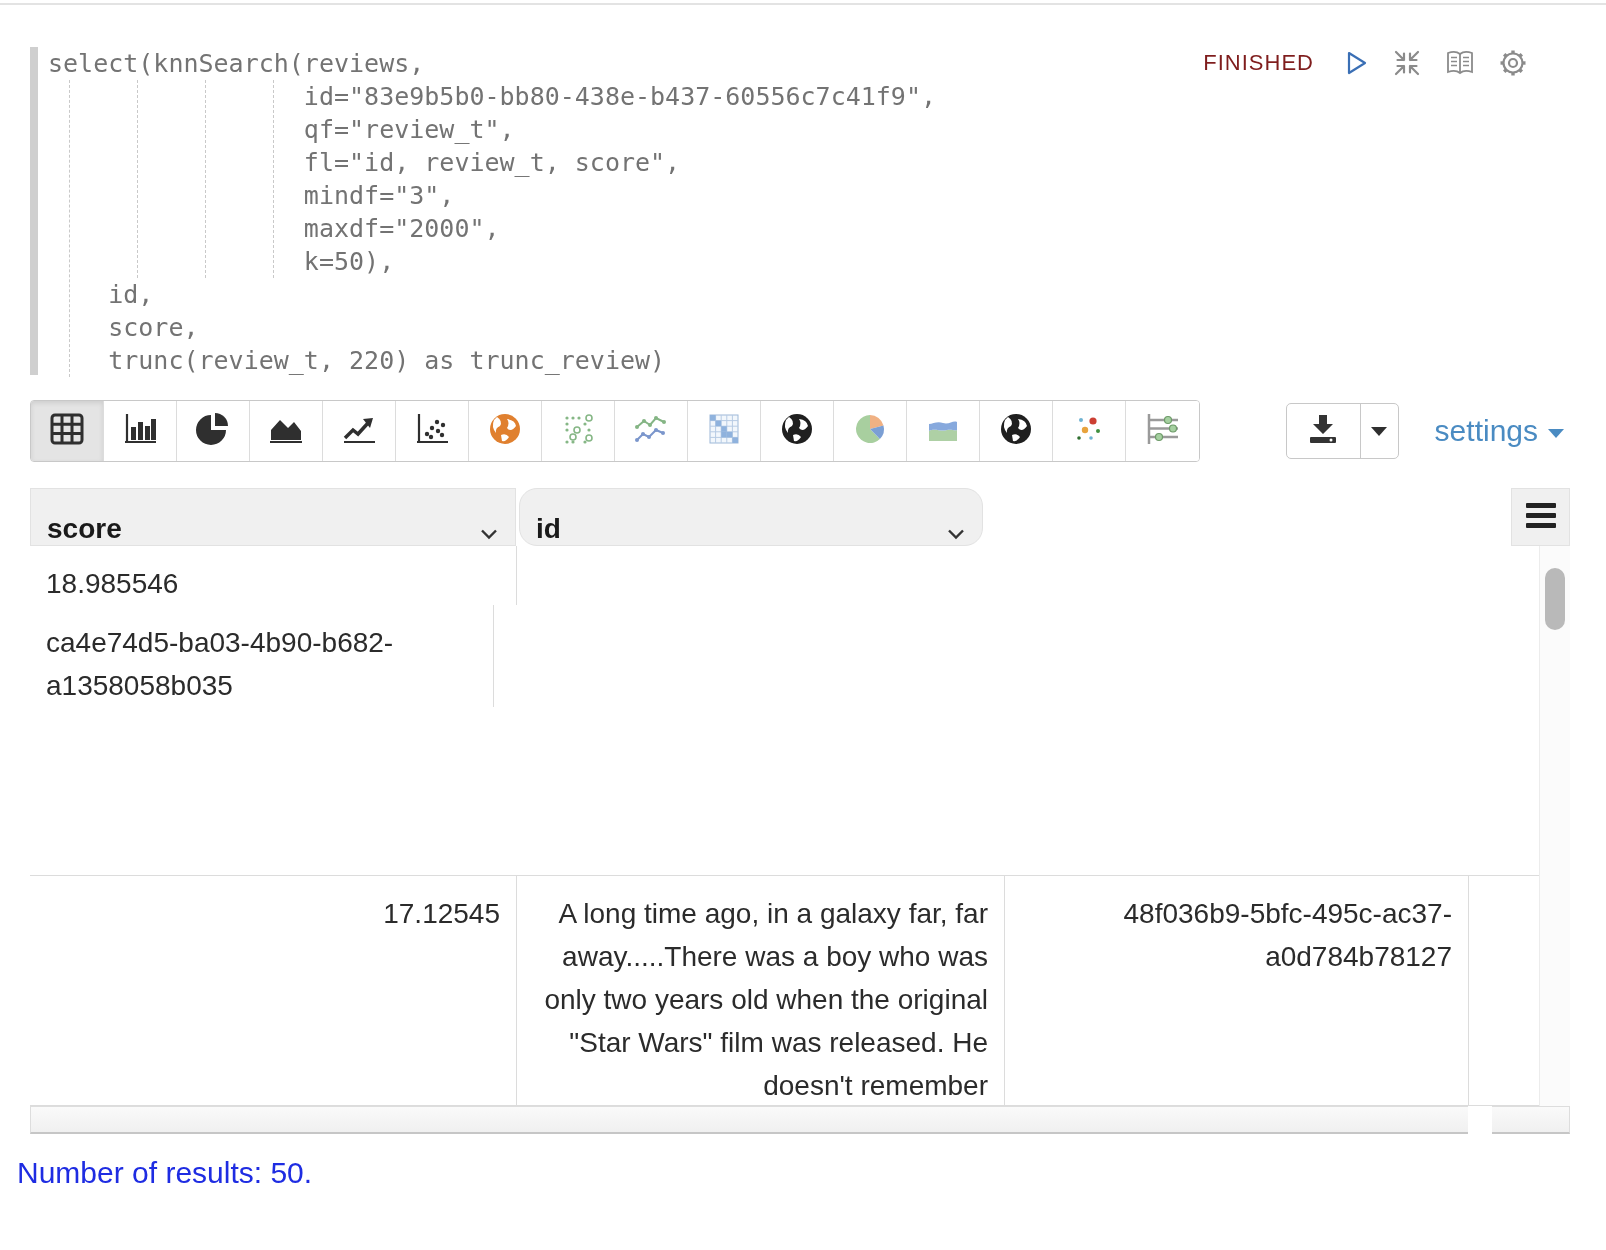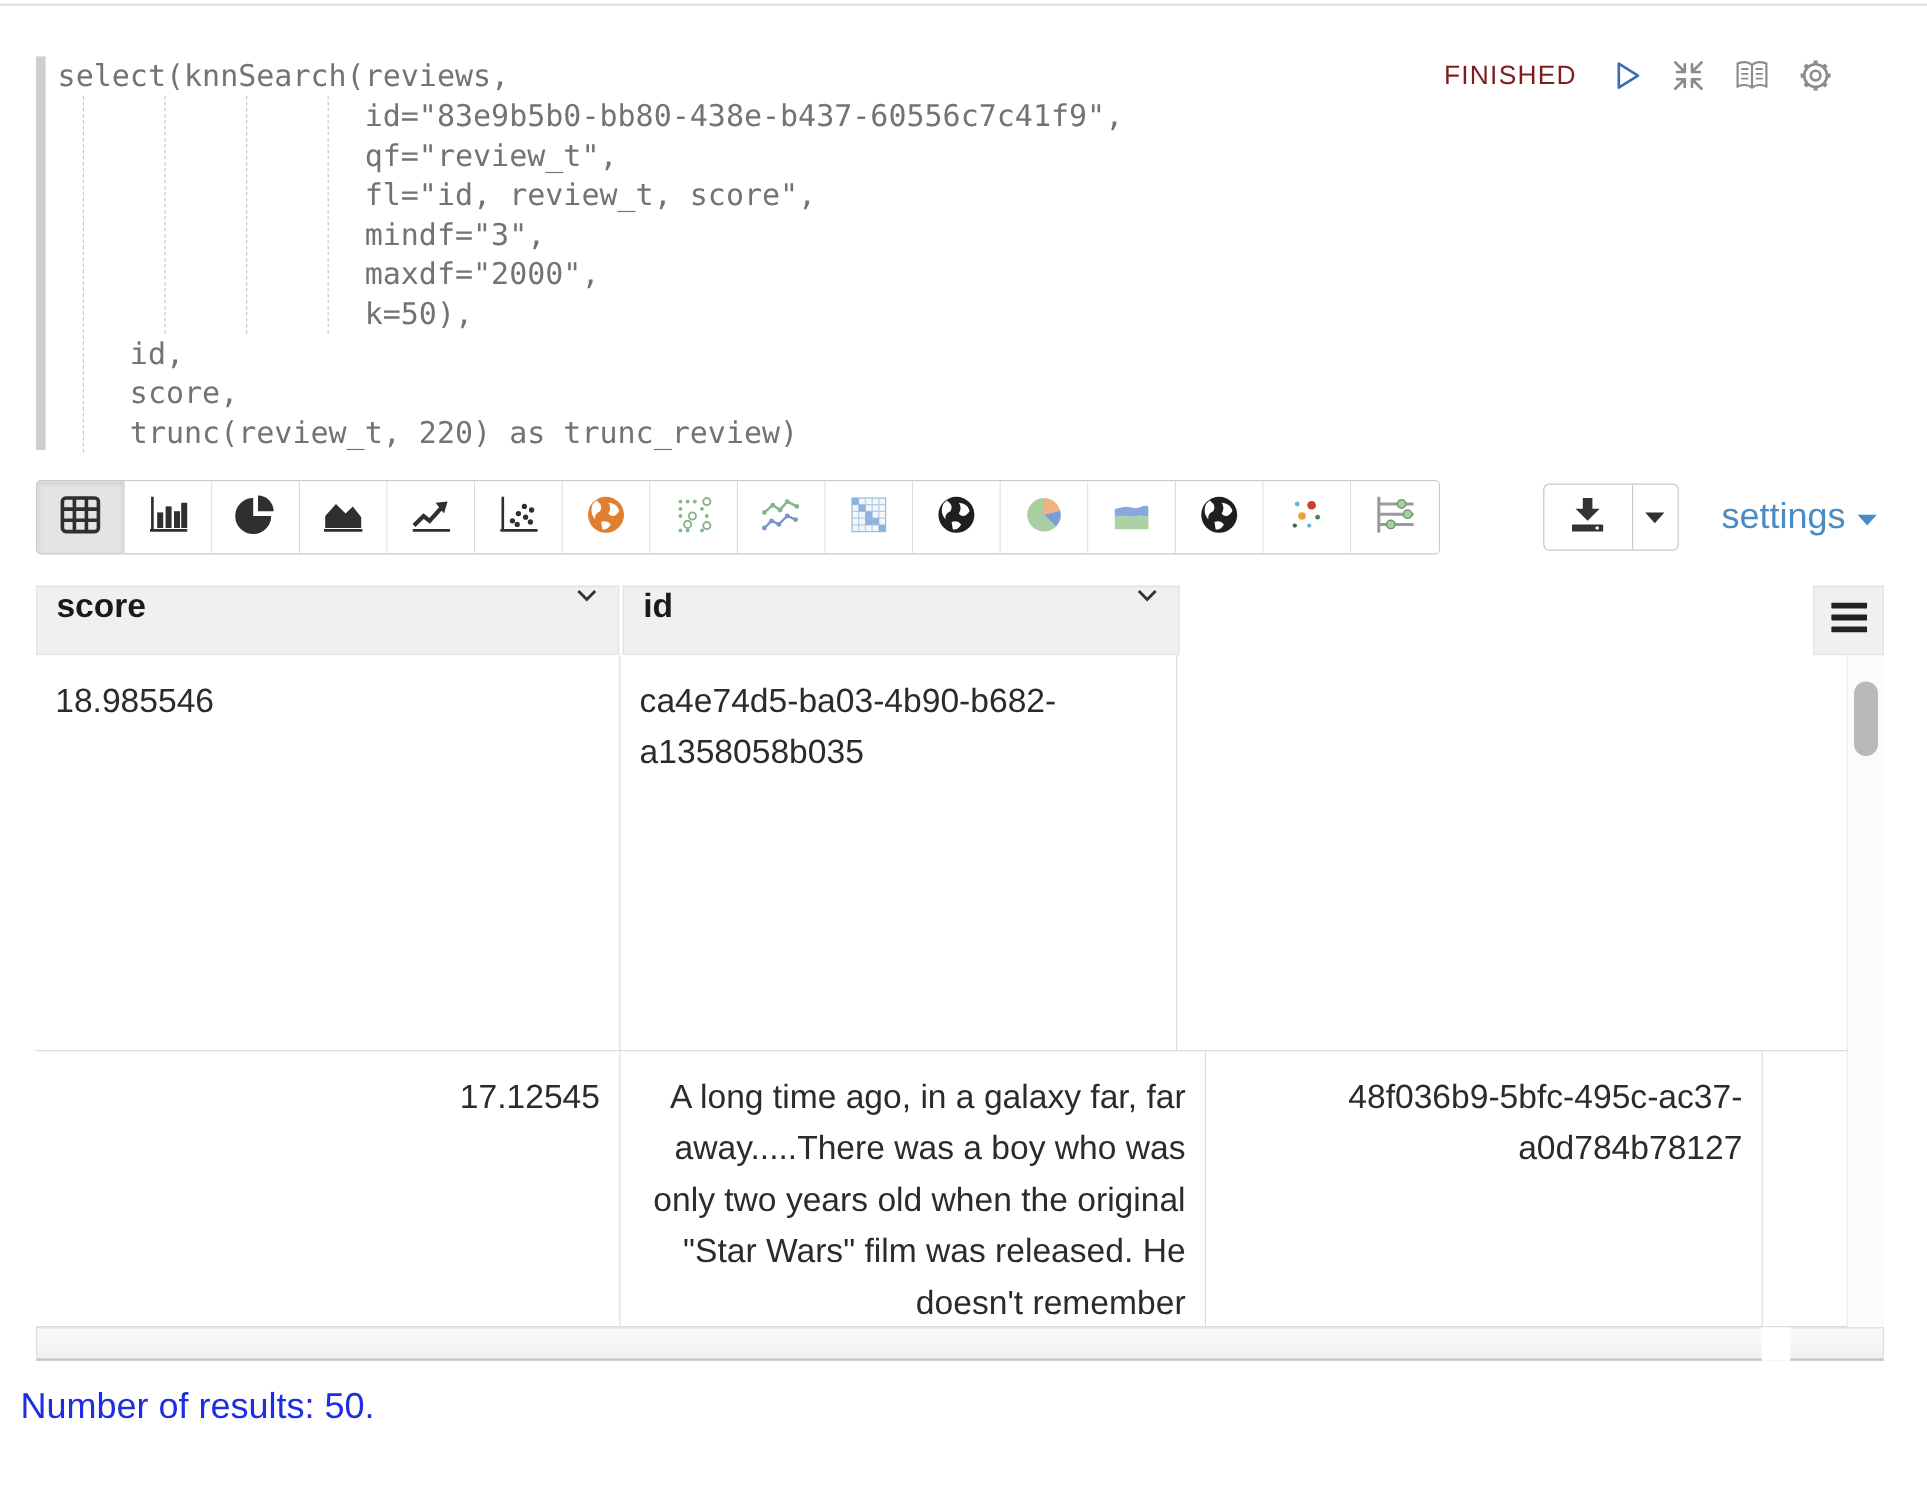--- a/index.html
+++ b/index.html
@@ -37,30 +37,30 @@
   .download-split { margin-left:auto; display:flex; height:56px; border:1px solid #c8c8c8; border-radius:5px; overflow:hidden; background:#fff; }
   .download-main { width:74px; display:flex; align-items:center; justify-content:center; border-right:1px solid #c8c8c8; cursor:pointer; }
   .download-caret { width:37px; display:flex; align-items:center; justify-content:center; cursor:pointer; }
   .caret-down { width:0; height:0; border-left:8px solid transparent; border-right:8px solid transparent; border-top:9px solid #2f2f2f; }
   .settings-link { margin-left:36px; margin-right:12px; display:flex; align-items:center; gap:10px; font-size:30px; color:#4a8bc2; cursor:pointer; }
   .settings-link .caret-down { border-top-color:#4a8bc2; margin-top:5px; }
 
   
   .table-wrap { position:absolute; left:30px; top:488px; width:1540px; }
   .table-header { display:flex; height:58px; }
-  .th { background:#f0f0f0; border:1px solid #e2e2e2; display:flex; align-items:flex-start; justify-content:space-between; padding:0 16px; margin-right:3px; cursor:pointer; }
-  .th-score { width:486px; } .th-review { width:486px; } .th-id { width:464px; margin-right:0; }
+  .th { background:#f0f0f0; border:1px solid #e2e2e2; display:flex; align-items:flex-end; justify-content:space-between; padding:0 16px; margin-right:3px; cursor:pointer; }
+  .th-score { width:486px; } .th-review { width:486px; } .th-id { width:464px; margin-right:0;border-radius:18px; }
   .th-label { font-size:28px; font-weight:bold; color:#1a1a1a; }
   .th-menu { margin-left:auto; width:59px; background:#f0f0f0; border:1px solid #e2e2e2; display:flex; align-items:center; justify-content:center; cursor:pointer; }
   .table-body { position:relative; height:560px; overflow:hidden; background:#fff; }
   .tr { display:flex; border-bottom:1px solid #dcdcdc; }
   .tr:last-child { border-bottom:none; }
   .td { border-right:1px solid #dcdcdc; padding:16px 16px 0 16px; font-size:28px; line-height:43px; color:#2b2b2b; overflow:hidden; }
   .td-score { width:487px; } .td-review { width:488px; } .td-id { width:464px; overflow-wrap:break-word; }
-  .row-1 { height:330px; } .row-2 { height:230px;text-align:right; }
+  .row-1 { height:330px;flex-direction:column; } .row-2 { height:230px;text-align:right; }
   .vscroll-track { position:absolute; top:0; right:0; width:31px; height:560px; background:#fbfbfb; border-left:1px solid #ececec; }
   .vscroll-thumb { position:absolute; top:22px; left:5px; width:20px; height:62px; border-radius:10px; background:#b9b9b9; cursor:pointer; }
   .hscroll { position:relative; height:28px; background:linear-gradient(#fafafa,#f0f0f0); border:1px solid #ddd; border-bottom:2px solid #c6c6c6; cursor:pointer; }
   .hscroll-notch { position:absolute; right:77px; top:-1px; bottom:-2px; width:24px; background:#fff; }
 
   .results { position:absolute; left:17px; top:1156px; font-size:30px; color:#1e2ce2; }
 </style>
 </head>
 <body>
 

